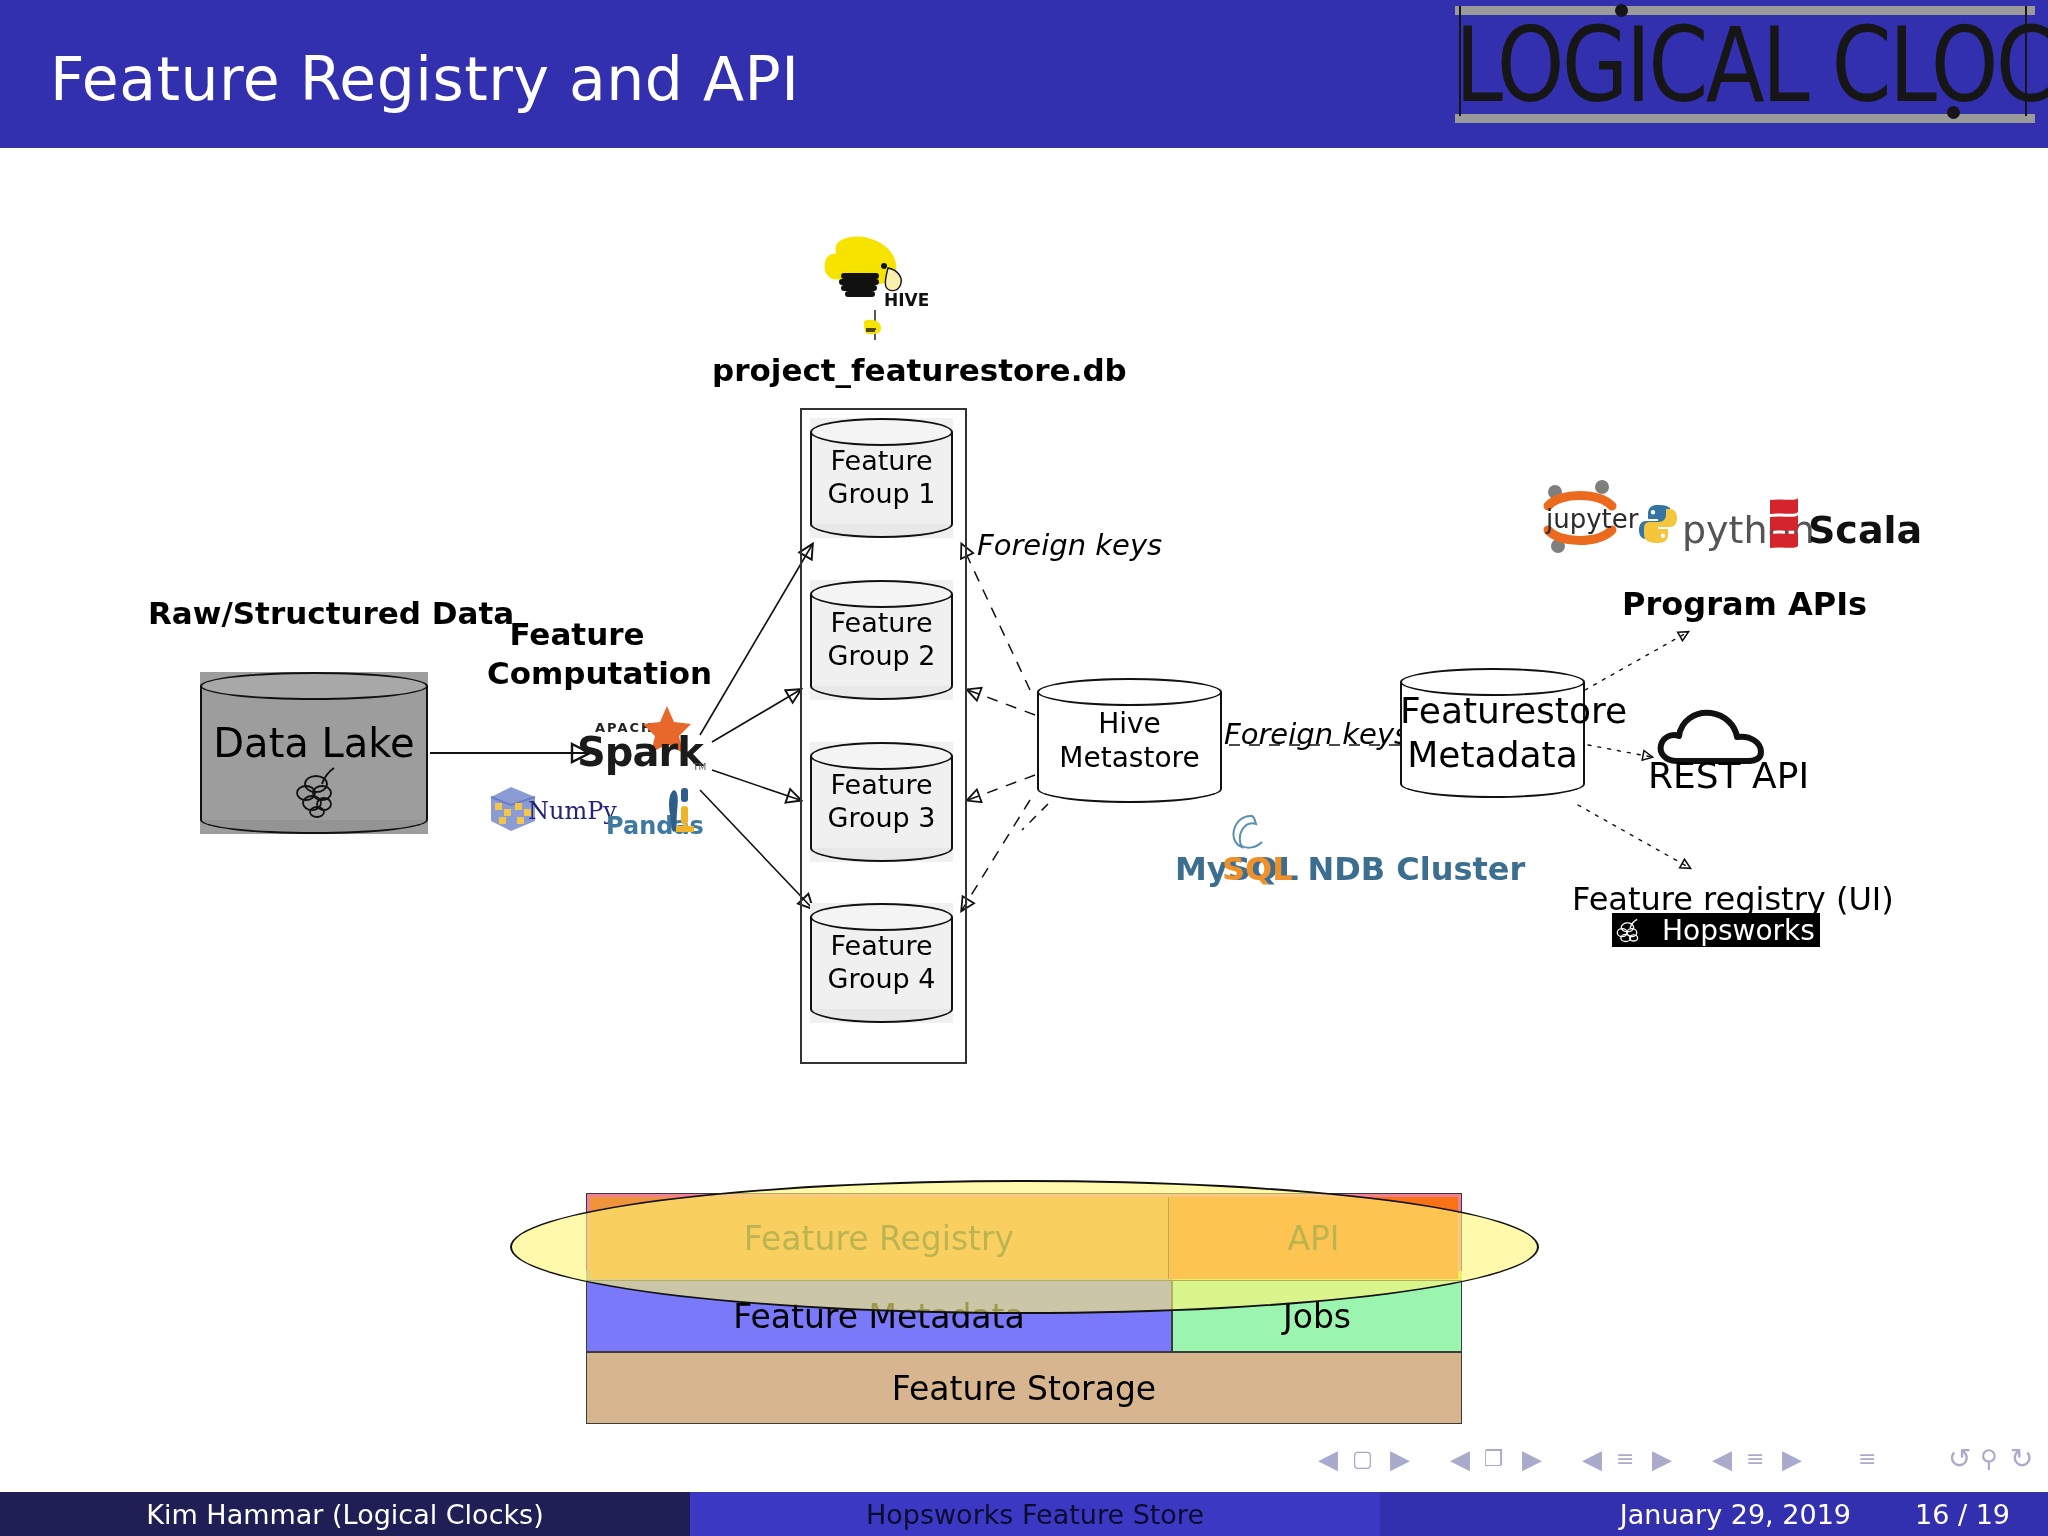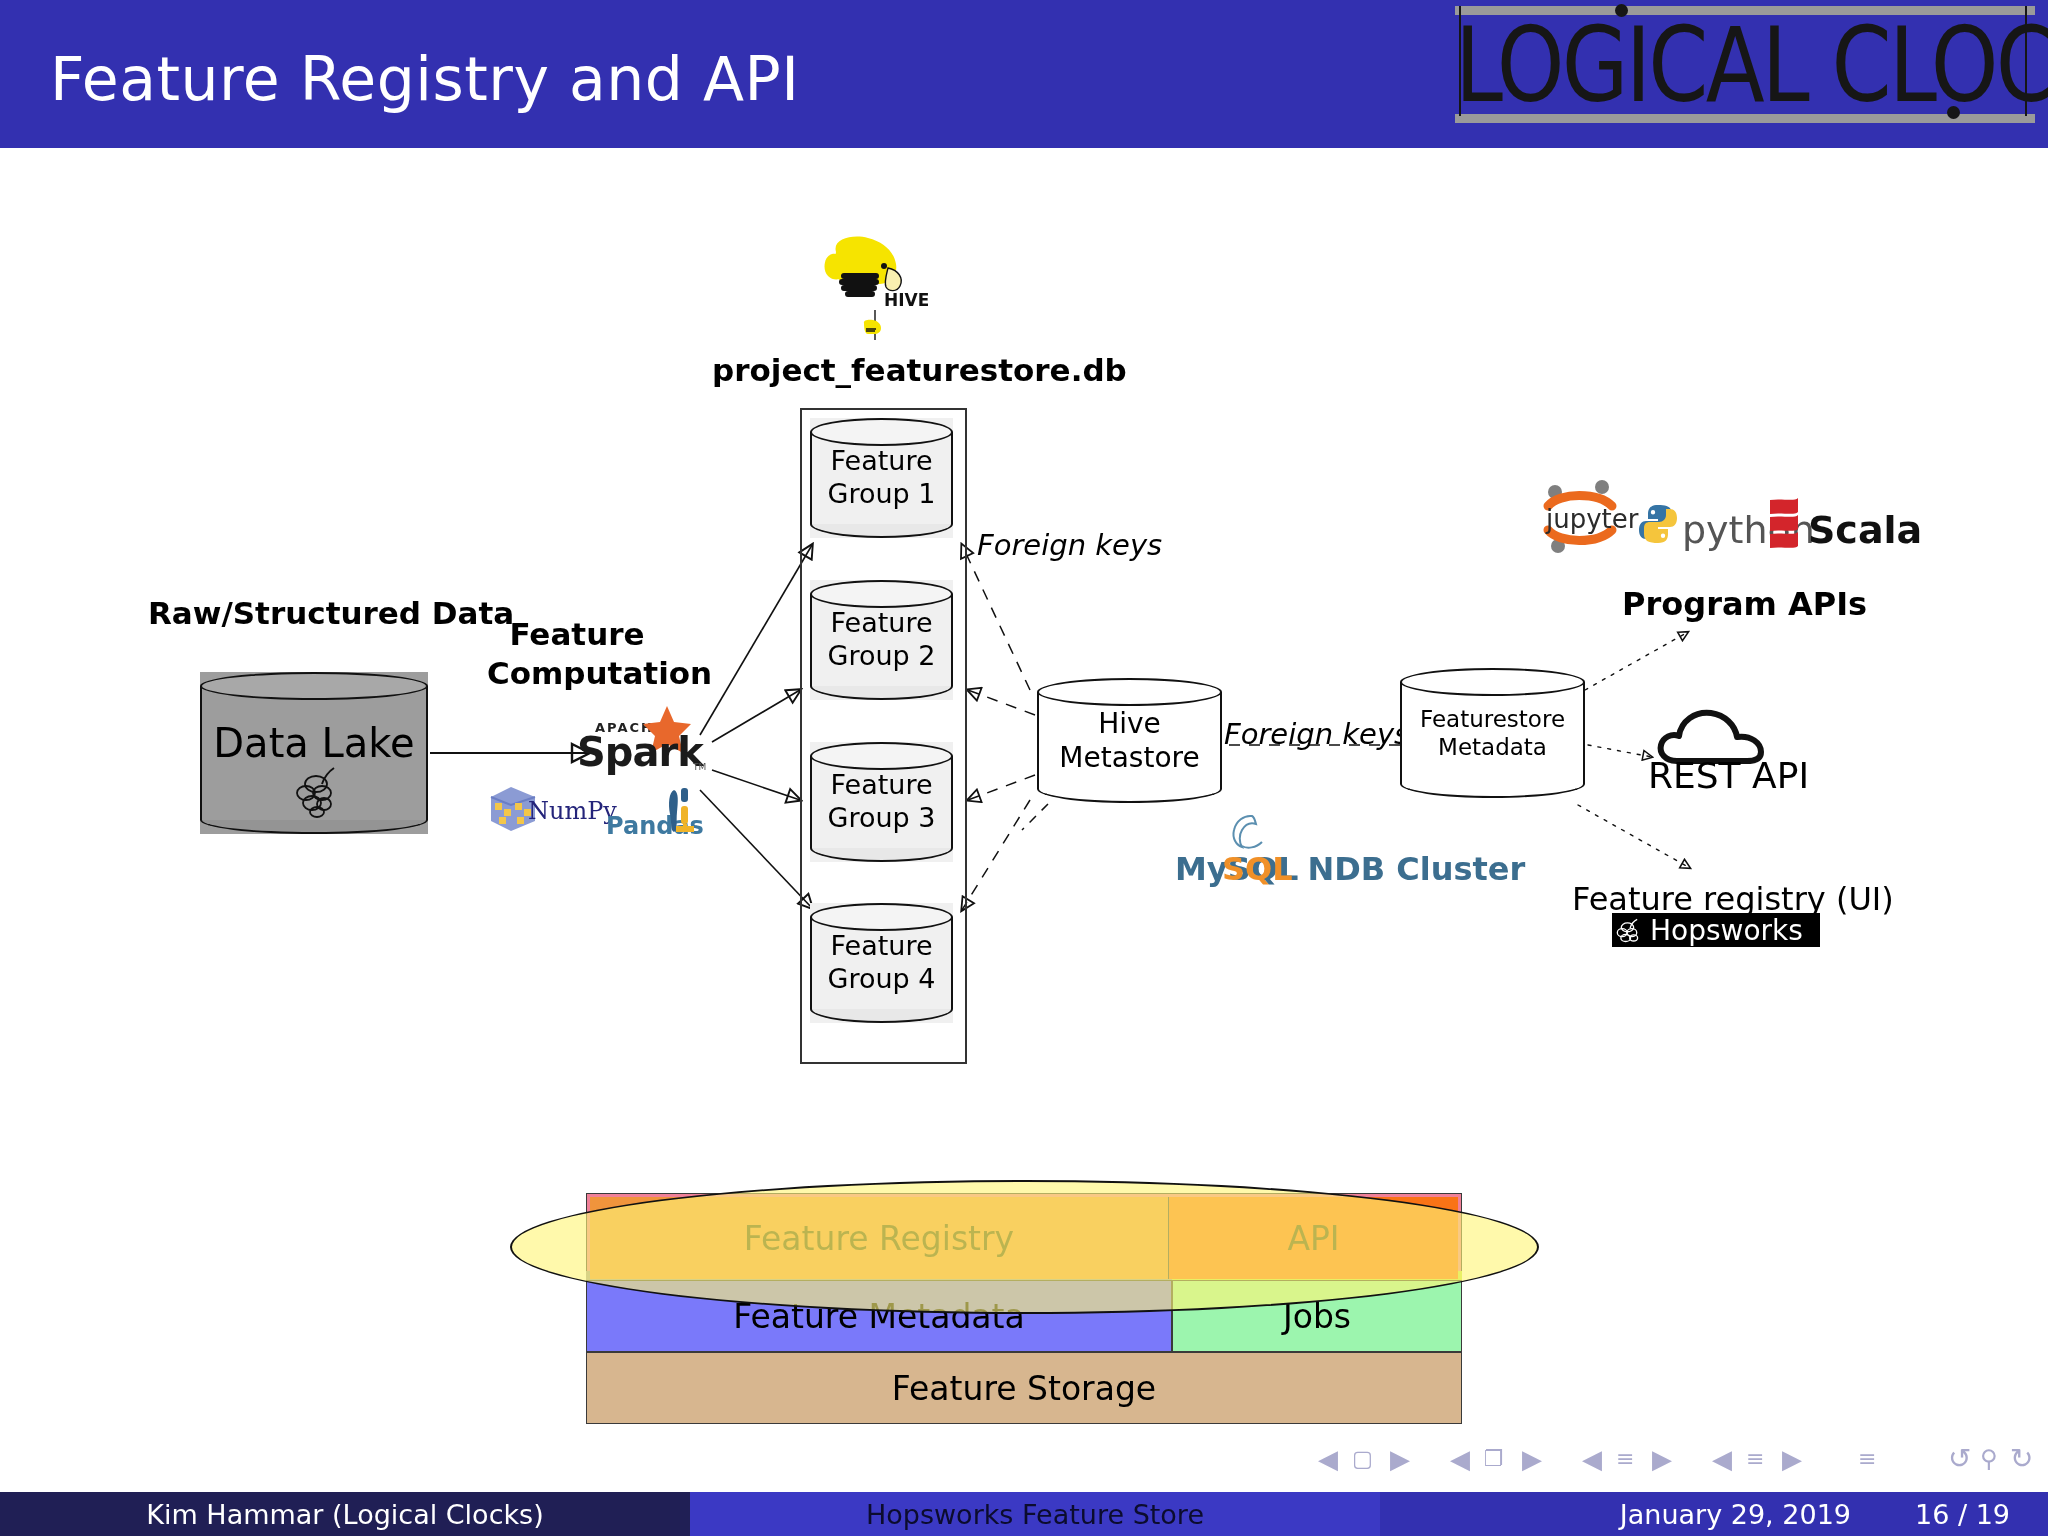--- a/index.html
+++ b/index.html
@@ -287,21 +287,21 @@
   </div>
   <div style="position:absolute;left:1175px;top:850px;font-size:32px;font-weight:700;white-space:nowrap;">
     <span style="color:#3c6e8f;">MySQL</span><span style="color:#4a7d9d;font-size:26px;"> </span><span style="color:#3c6e8f;">NDB Cluster</span>
   </div>
   <div style="position:absolute;left:1222px;top:850px;font-size:32px;font-weight:700;color:#f09028;">SQL</div>
 
   <div class="cyl white-cyl" style="left:1400px;top:668px;width:185px;height:130px;">
     <div class="bot"></div>
     <div class="body"></div>
     <div class="top"></div>
-    <div class="txt" style="font-size:23px;">
+    <div class="txt" style="font-size:36px;">
       <div>Featurestore</div>
       <div>Metadata</div>
     </div>
   </div>
 
   <div style="position:absolute;left:1540px;top:478px;width:105px;height:78px;">
     <svg viewBox="0 0 105 78" width="105" height="78">
       <circle cx="15" cy="14" r="7" fill="#7f7f7f"></circle>
       <circle cx="62" cy="9" r="7" fill="#7f7f7f"></circle>
       <circle cx="18" cy="68" r="7" fill="#7f7f7f"></circle>
@@ -343,21 +343,21 @@
     <svg viewBox="0 0 34 30" width="30" height="28" style="margin-left:4px;">
       <g fill="none" stroke="#fff" stroke-width="1.5">
         <path d="M24,3 C20,5 17,9 16,13"></path>
         <ellipse cx="13" cy="12" rx="7" ry="5"></ellipse>
         <ellipse cx="7" cy="18" rx="5.5" ry="4.5"></ellipse>
         <ellipse cx="18" cy="18" rx="5.5" ry="4.5"></ellipse>
         <ellipse cx="11" cy="24" rx="5.5" ry="4"></ellipse>
         <ellipse cx="20" cy="24" rx="4.5" ry="3.5"></ellipse>
       </g>
     </svg>
-    <span style="color:#fff;font-size:28px;margin-left:4px;">Hopsworks</span>
+    <span style="color:#fff;font-size:28px;margin-left:16px;">Hopsworks</span>
   </div>
 
   <div class="stack" style="left:0;top:0;width:2048px;height:1536px;">
 
     <div class="cell" style="left:586px;top:1193px;width:876px;height:90px;background:#f08098;border-color:#3a3a3a;"></div>
 
     <div class="cell" style="left:586px;top:1271px;width:586px;height:38px;background:#9b9b9b;border:none;"></div>
     <div class="cell" style="left:1172px;top:1271px;width:290px;height:38px;background:#c6e84a;border:none;"></div>
 
     <div class="cell" style="left:586px;top:1280px;width:586px;height:72px;background:#7a79fa;">

